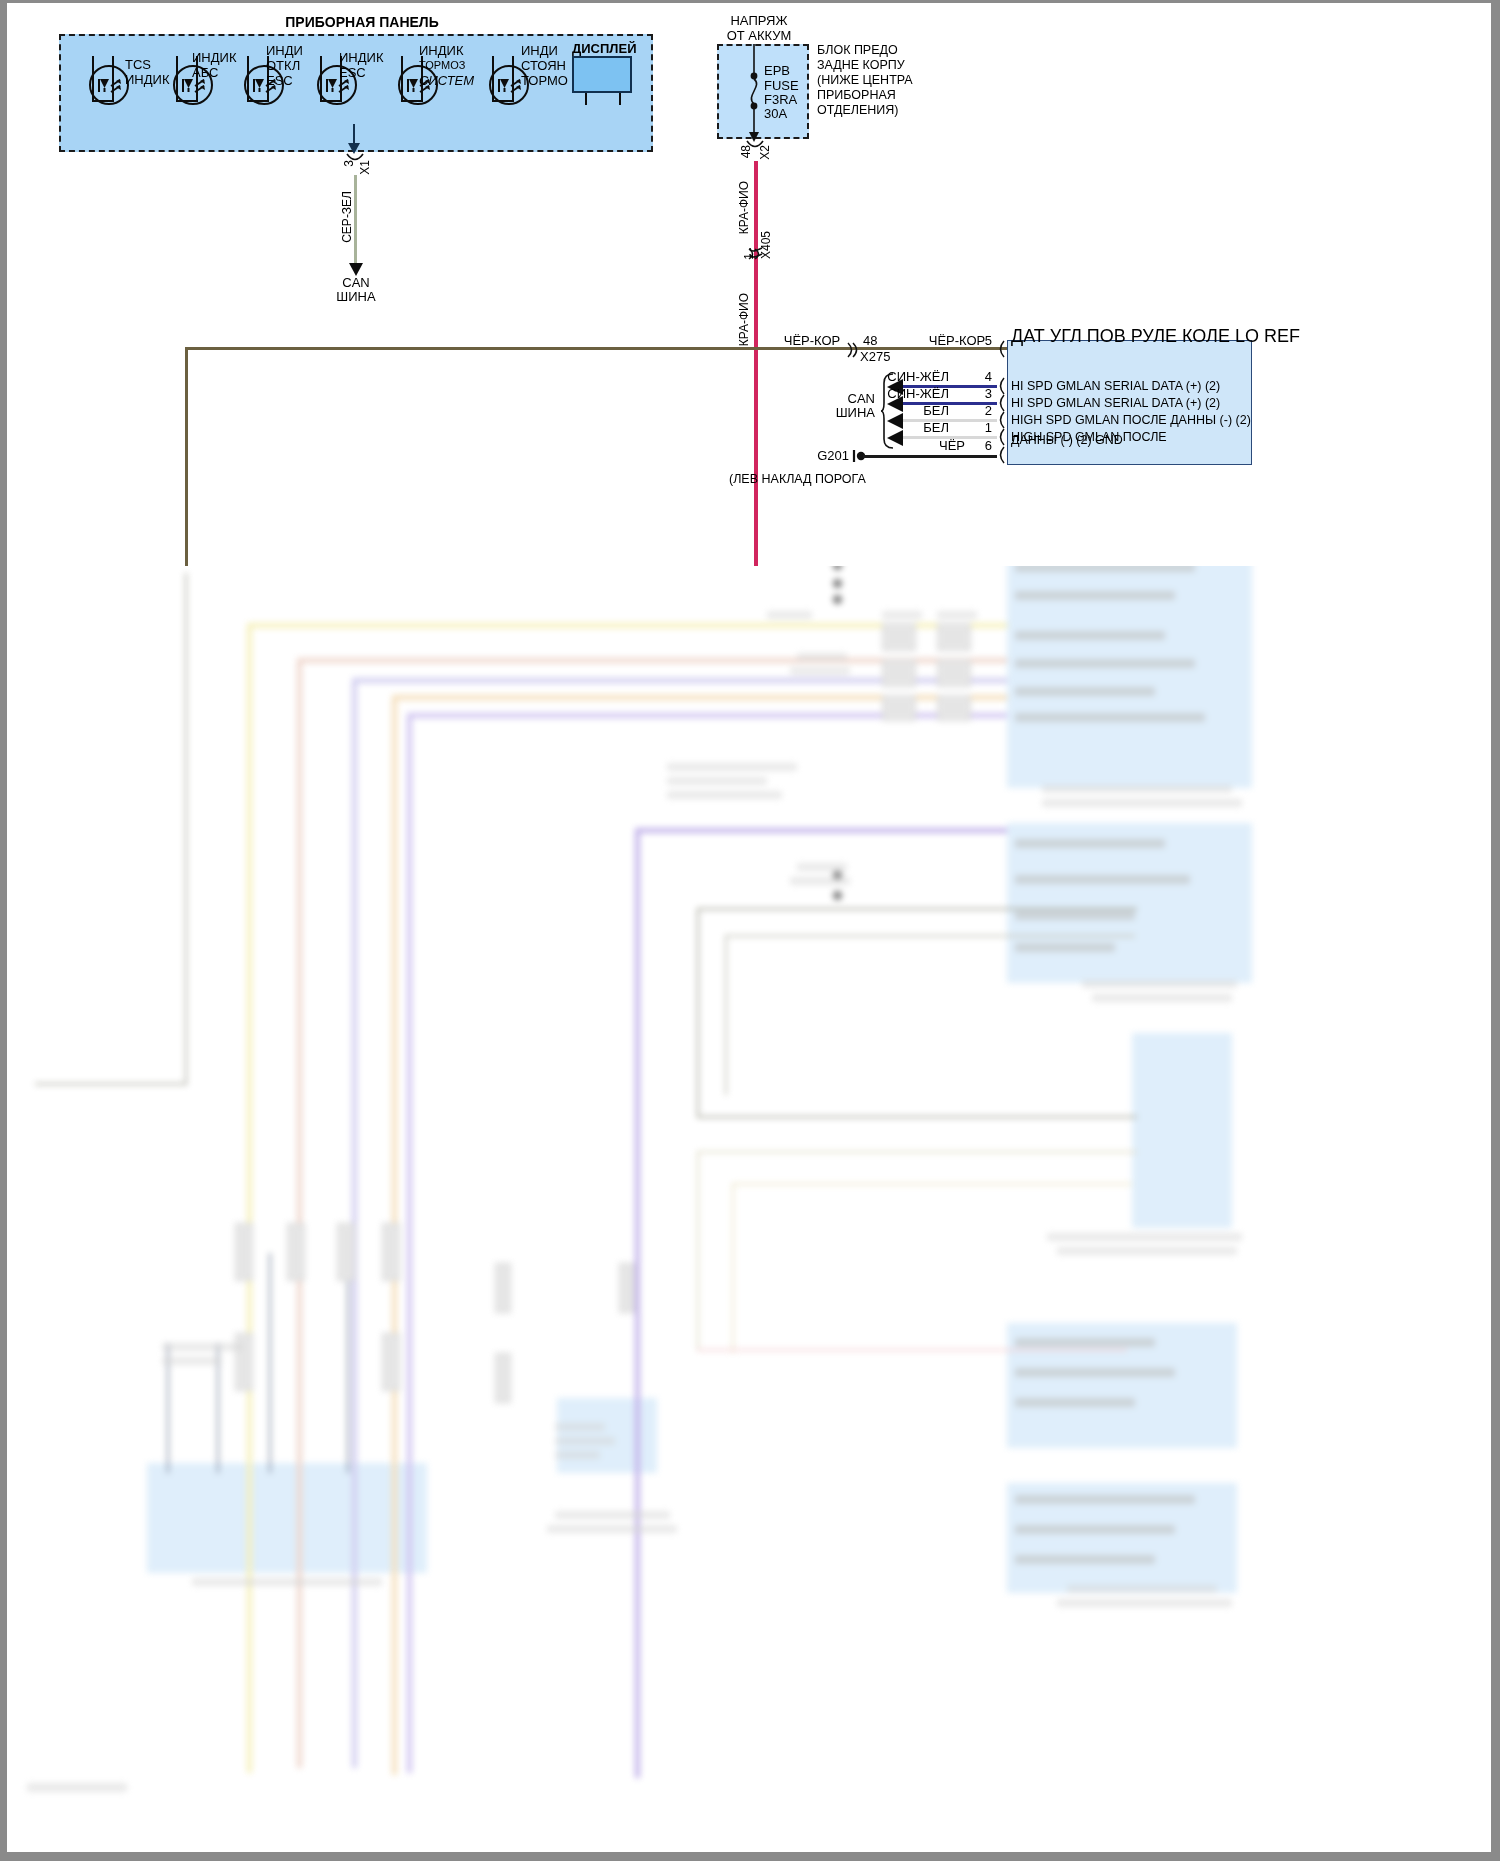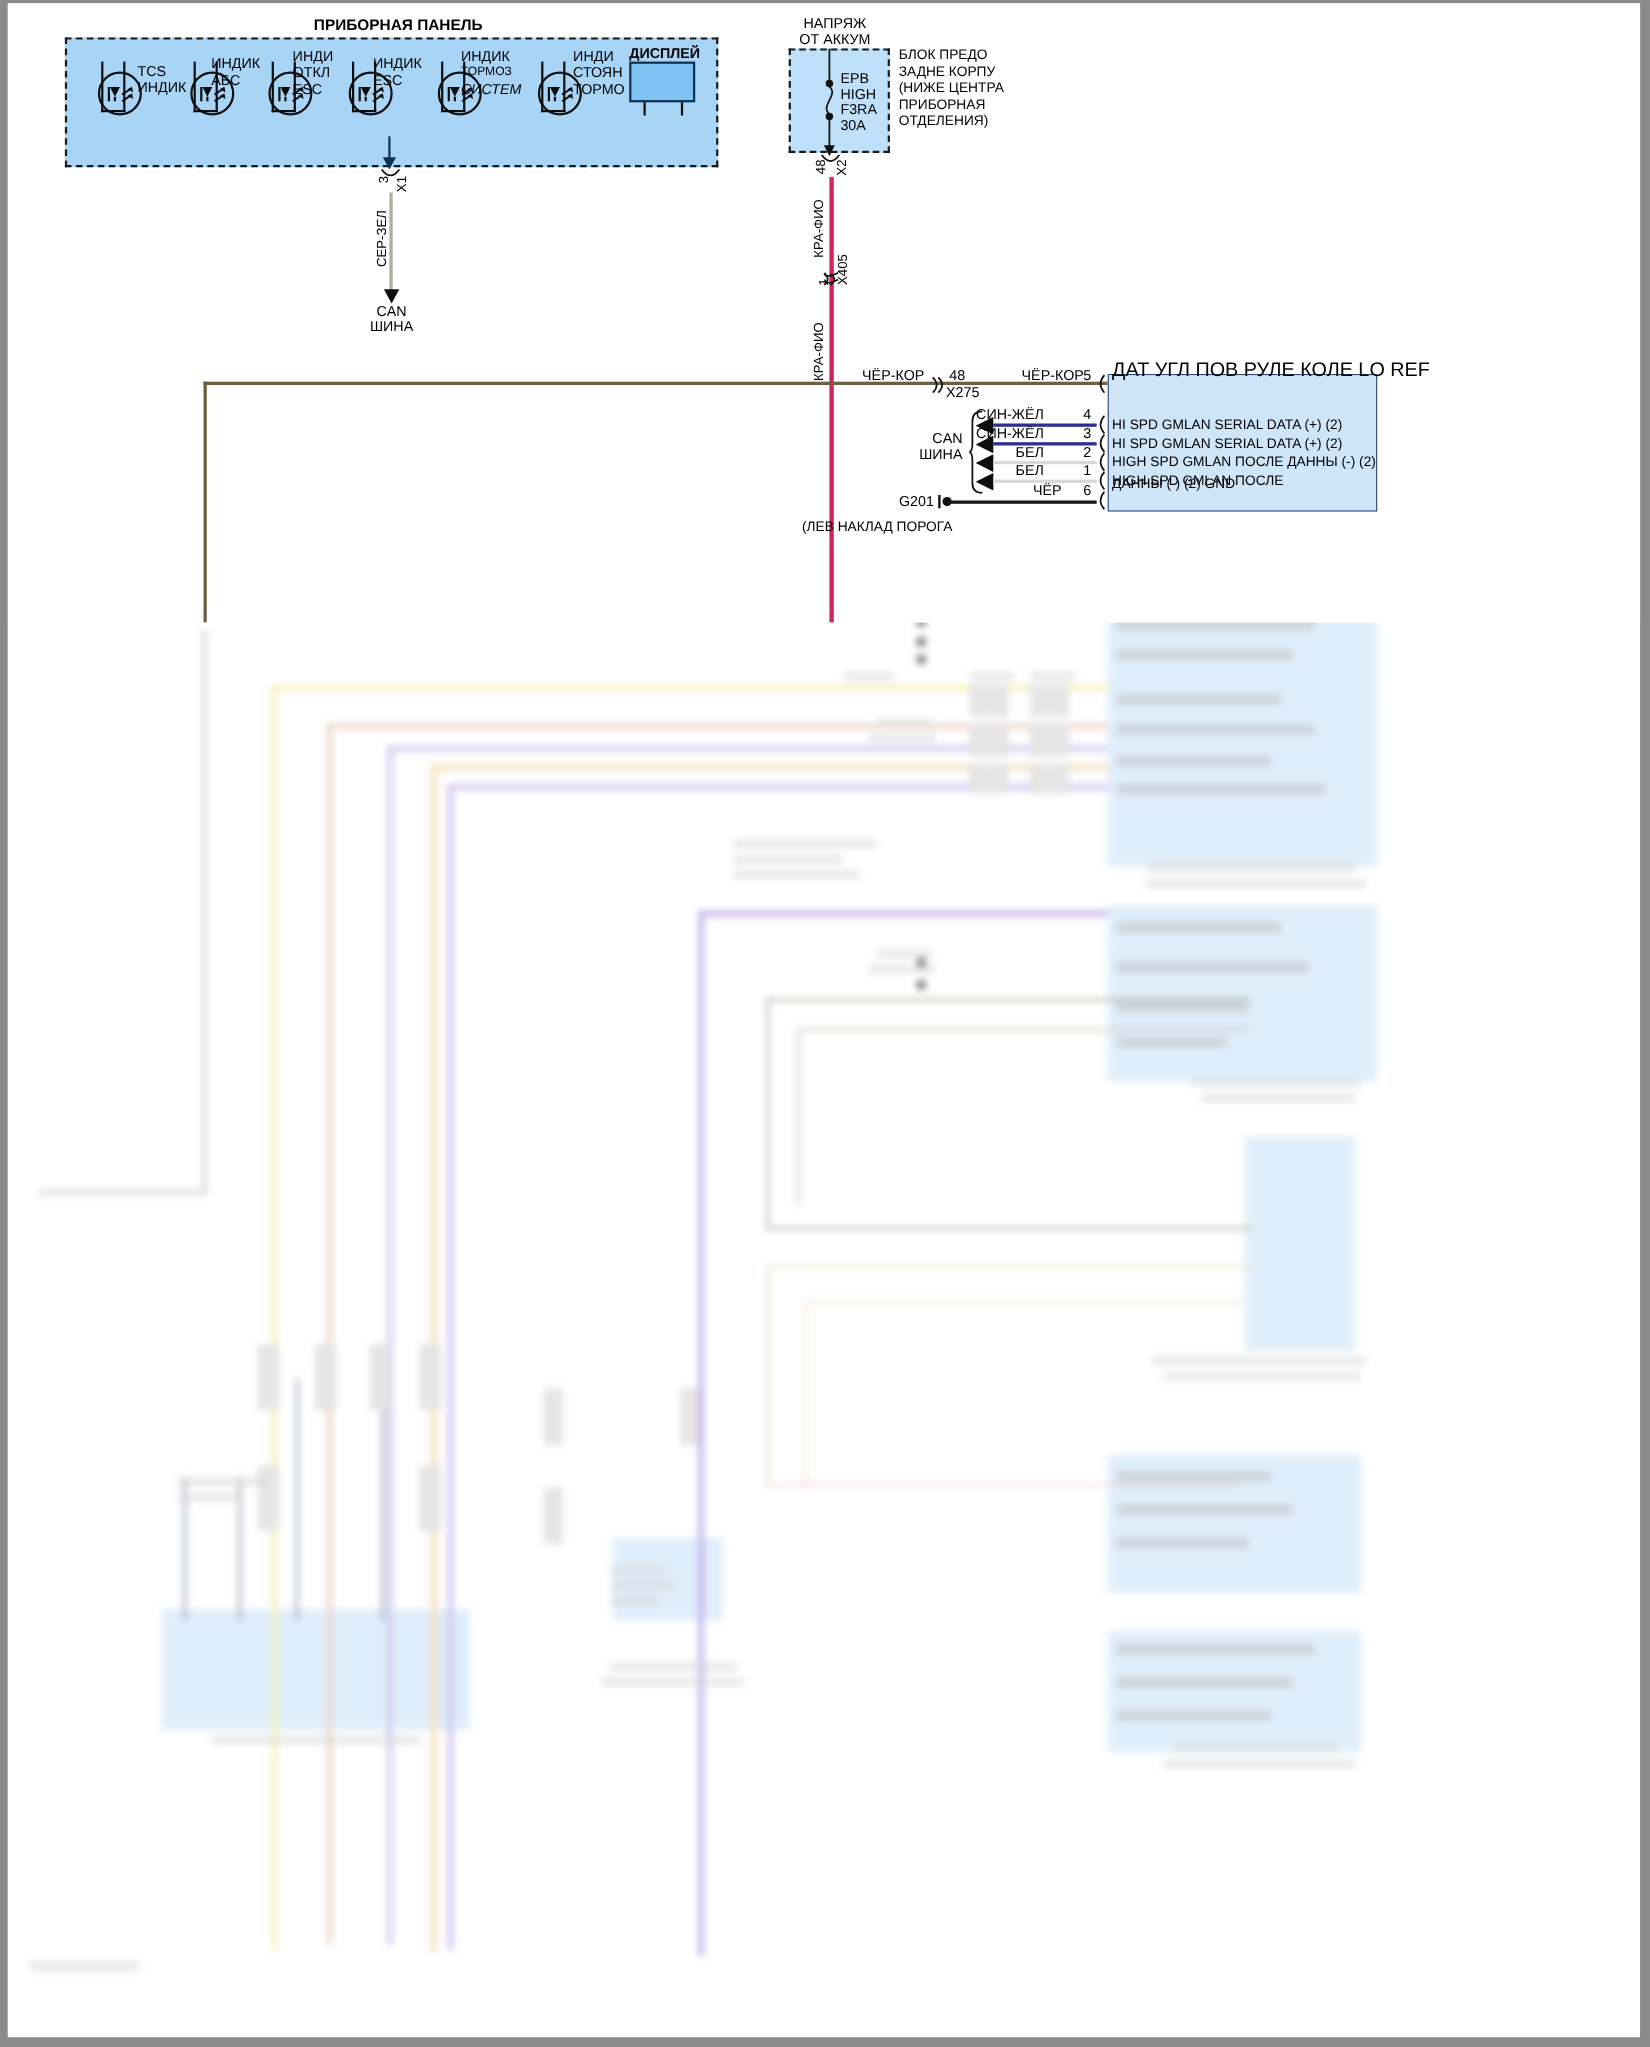--- a/index.html
+++ b/index.html
@@ -282,21 +282,21 @@
     <svg class="abs" style="left:738px;top:41px;" width="26" height="98" viewBox="0 0 26 98">
       <path d="M9 0 L9 30" stroke="#111" stroke-width="1.6" fill="none"></path>
       <circle cx="9" cy="32" r="3.4" fill="#111"></circle>
       <path d="M9 35 C 18 42, 0 52, 9 60" stroke="#111" stroke-width="1.6" fill="none"></path>
       <circle cx="9" cy="62" r="3.4" fill="#111"></circle>
       <path d="M9 65 L9 92" stroke="#111" stroke-width="1.6" fill="none"></path>
       <polygon points="9,98 4,88 14,88" fill="#111"></polygon>
     </svg>
 
     <div class="txt" style="left:757px;top:61px;font-size:13px;">EPB</div>
-    <div class="txt" style="left:757px;top:76px;font-size:13px;">HIGH</div>
+    <div class="txt" style="left:757px;top:76px;font-size:13px;">FUSE</div>
     <div class="txt" style="left:757px;top:90px;font-size:13px;">F3RA</div>
     <div class="txt" style="left:757px;top:104px;font-size:13px;">30A</div>
 
     <div class="txt" style="left:810px;top:40px;font-size:12.5px;">БЛОК ПРЕДО</div>
     <div class="txt" style="left:810px;top:55px;font-size:12.5px;">ЗАДНЕ КОРПУ</div>
     <div class="txt" style="left:810px;top:70px;font-size:12.5px;">(НИЖЕ ЦЕНТРА</div>
     <div class="txt" style="left:810px;top:85px;font-size:12.5px;">ПРИБОРНАЯ</div>
     <div class="txt" style="left:810px;top:100px;font-size:12.5px;">ОТДЕЛЕНИЯ)</div>
 
     <svg class="abs" style="left:738px;top:137px;" width="20" height="12" viewBox="0 0 20 12">

